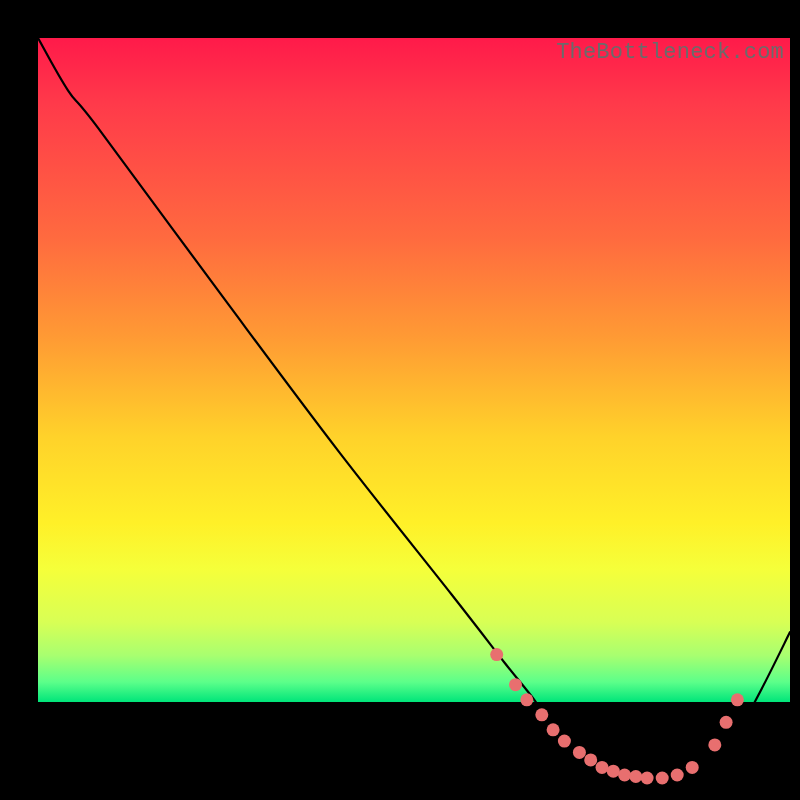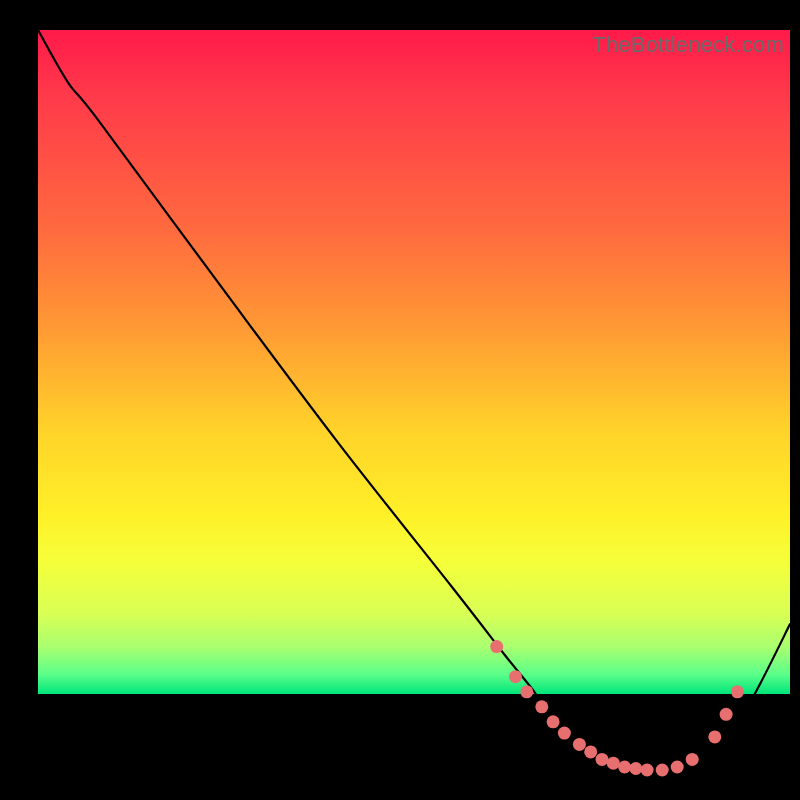--- a/index.html
+++ b/index.html
@@ -15,37 +15,38 @@
     position: absolute;
     left: 14px;
     top: 14px;
     width: 772px;
     height: 772px;
     background: #000;
   }
   .plot-area {
     position: absolute;
     left: 24px;
-    top: 16px;
+    top: 24px;
     width: 752px;
     height: 664px;
     
     background: linear-gradient(to bottom,
       #ff1a4a 0%,
       #ff3a4a 10%,
       #ff6a3f 30%,
       #ff9a34 45%,
       #ffd22a 60%,
       #fff028 73%,
       #f5ff3a 80%,
       #d8ff55 88%,
       #a8ff70 93%,
       #5cff8a 97%,
       #00e57a 100%
     );
+    font-family: Liberation Mono, monospace;
   }
   .watermark {
     position: absolute;
     top: 2px;
     right: 6px;
     color: #6b6b6b;
     font-size: 22px;
     font-weight: 500;
     letter-spacing: 0.2px;
     z-index: 5;

